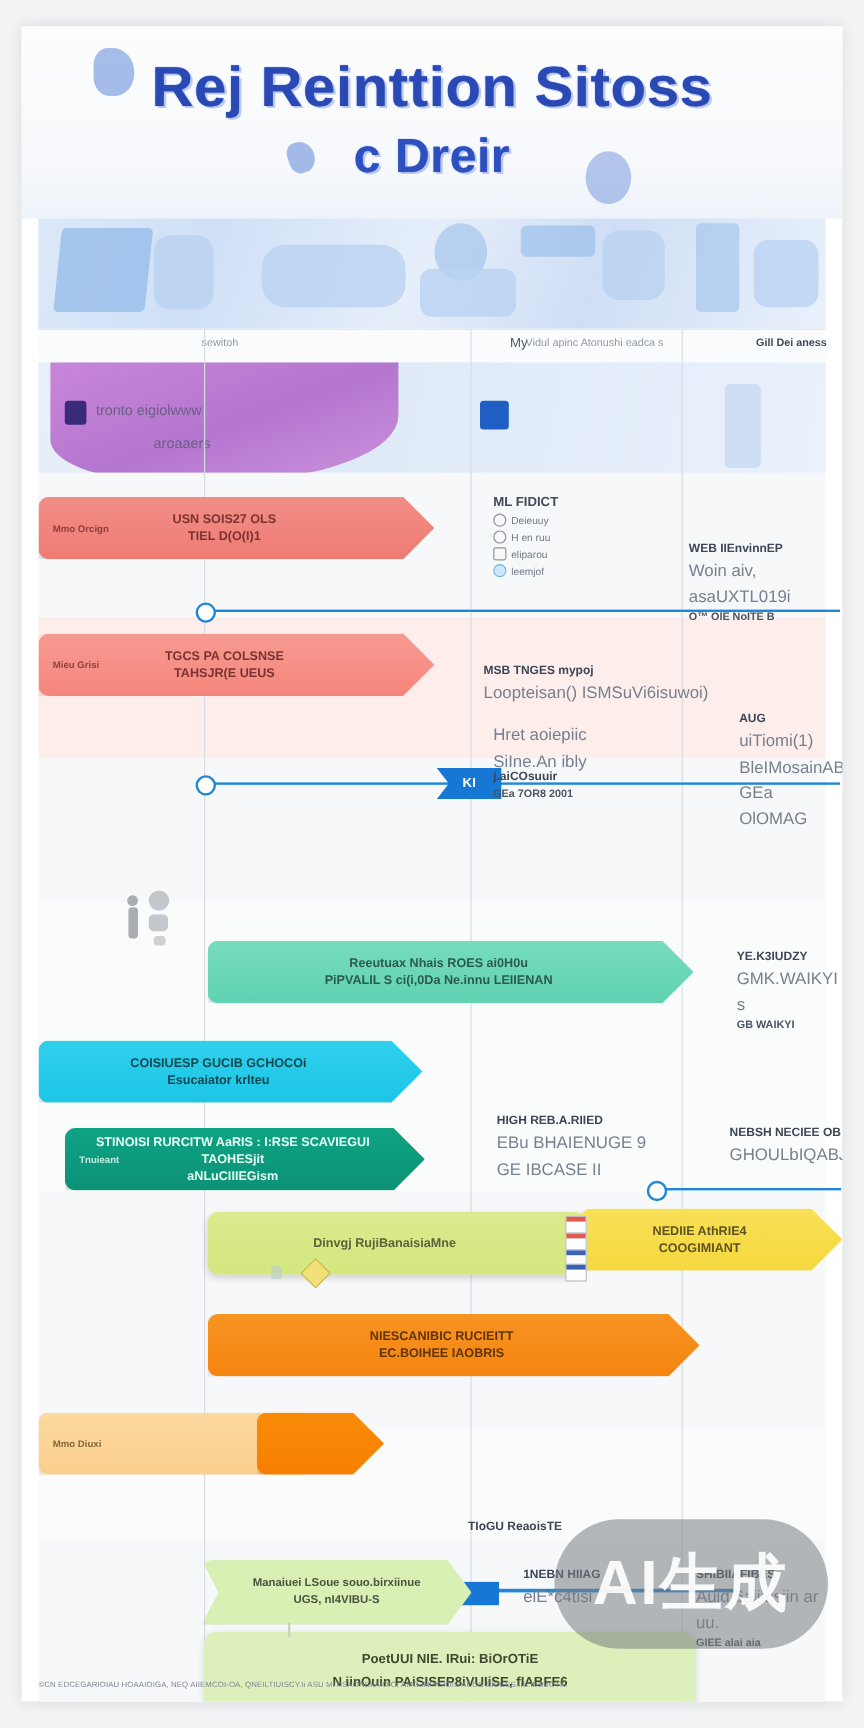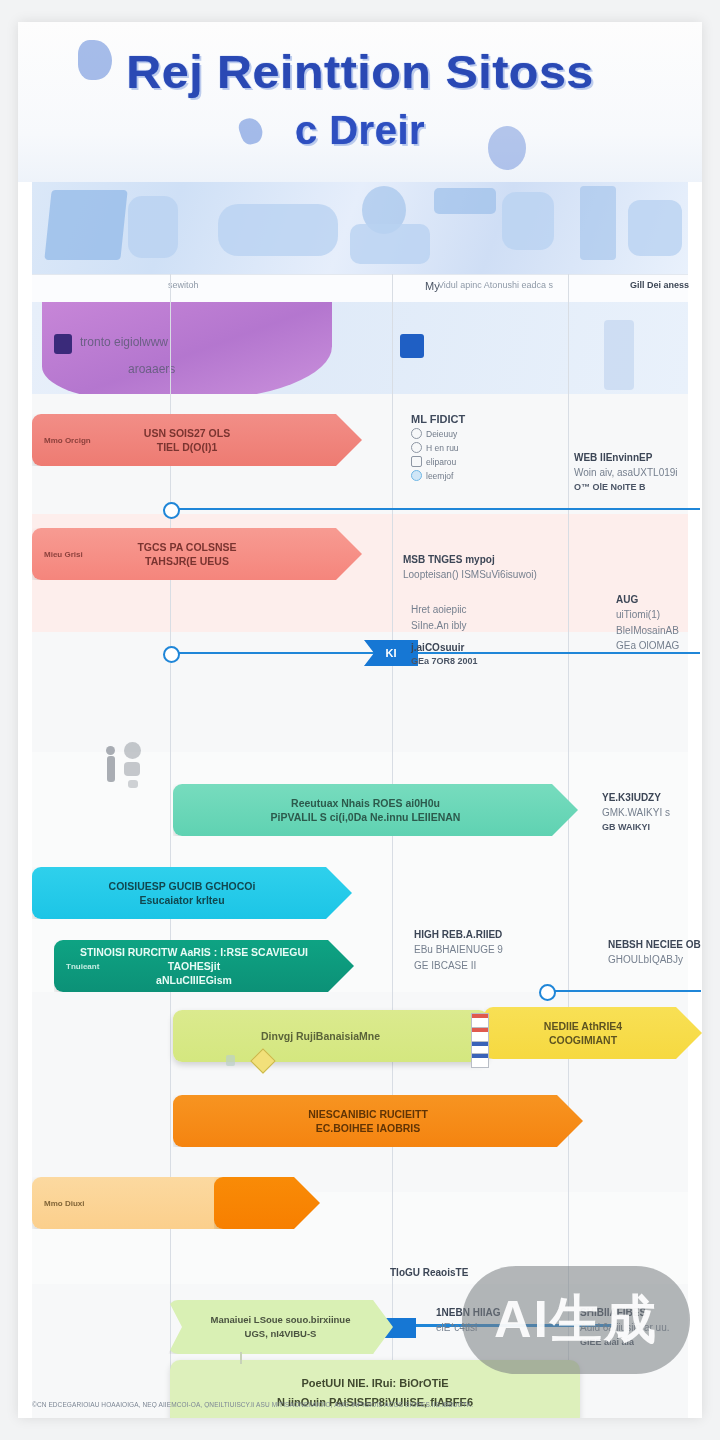--- a/index.html
+++ b/index.html
@@ -102,21 +102,21 @@
     clip-path:polygon(0 0,100% 0,100% 100%,0 100%,10px 50%);
     display:flex;align-items:center;justify-content:center;
     color:#fff;font-size:11px;font-weight:800;
     box-shadow:0 2px 4px rgba(0,0,0,.25);
   }
   .ribbon.small{width:40px;height:20px;font-size:9px;}
 
   
   .ann{position:absolute;white-space:pre-line;filter:blur(.35px);}
   .ann .h{font-size:10px;font-weight:800;color:#3c4656;line-height:1.5;}
-  .ann .p{font-size:10px;color:#76808f;line-height:1.55;}
+  .ann .p{font-size:14px;color:#76808f;line-height:1.55;}
   .ann .b{font-size:9px;font-weight:700;color:#4a5465;line-height:1.5;}
 
   .iconlist{position:absolute;}
   .iconlist .li{display:flex;align-items:center;gap:4px;margin-bottom:3px;}
   .iconlist .ic{
     width:9px;height:9px;border:1.4px solid #8d96a3;border-radius:50%;
     flex:none;
   }
   .iconlist .tx{font-size:8.5px;color:#707a89;filter:blur(.35px);white-space:nowrap;}
 
@@ -325,21 +325,21 @@
 
   <div id="anns">
       <div class="ann" style="left: 556px; top: 428px;"><div class="h">WEB IIEnvinnEP</div><div class="p">Woin aiv, asaUXTL019i</div><div class="b">O™ OlE NoITE B</div></div>
       <div class="ann" style="left: 385px; top: 530px;"><div class="h">MSB TNGES mypoj</div><div class="p">Loopteisan() ISMSuVi6isuwoi)</div></div>
       <div class="ann" style="left: 393px; top: 580px;"><div class="p">Hret aoiepiic
 SiIne.An ibly</div></div>
       <div class="ann" style="left: 393px; top: 618px;"><div class="h">j.aiCOsuuir</div><div class="b">GEa 7OR8 2001</div></div>
       <div class="ann" style="left: 598px; top: 570px;"><div class="h">AUG</div><div class="p">uiTiomi(1)
 BleIMosainAB
 GEa OlOMAG</div></div>
-      <div class="ann" style="left: 584px; top: 768px;"><div class="h">YE.K3IUDZY</div><div class="p">GMK.WAIKYI s</div><div class="b">GB WAIKYI</div></div>
+      <div class="ann" style="left: 596px; top: 768px;"><div class="h">YE.K3IUDZY</div><div class="p">GMK.WAIKYI s</div><div class="b">GB WAIKYI</div></div>
       <div class="ann" style="left: 396px; top: 905px;"><div class="h">HIGH REB.A.RIIED</div><div class="p">EBu BHAIENUGE 9
 GE IBCASE II</div></div>
       <div class="ann" style="left: 590px; top: 915px;"><div class="h">NEBSH NECIEE OB</div><div class="p">GHOULbIQABJy</div></div>
       <div class="ann" style="left: 372px; top: 1243px;"><div class="h">TIoGU ReaoisTE</div></div>
       <div class="ann" style="left: 418px; top: 1283px;"><div class="h">1NEBN HIIAG</div><div class="p">elE*c4tisi</div></div>
       <div class="ann" style="left: 562px; top: 1283px;"><div class="h">SHIBIIAFIBES</div><div class="p">Auid 6aiiiusiin ar uu.</div><div class="b">GIEE alai aia</div></div>
     </div>
 
   <div id="callouts">
       <div class="callout" style="left: 150px; top: 1278px; width: 225px; height: 54px;">

